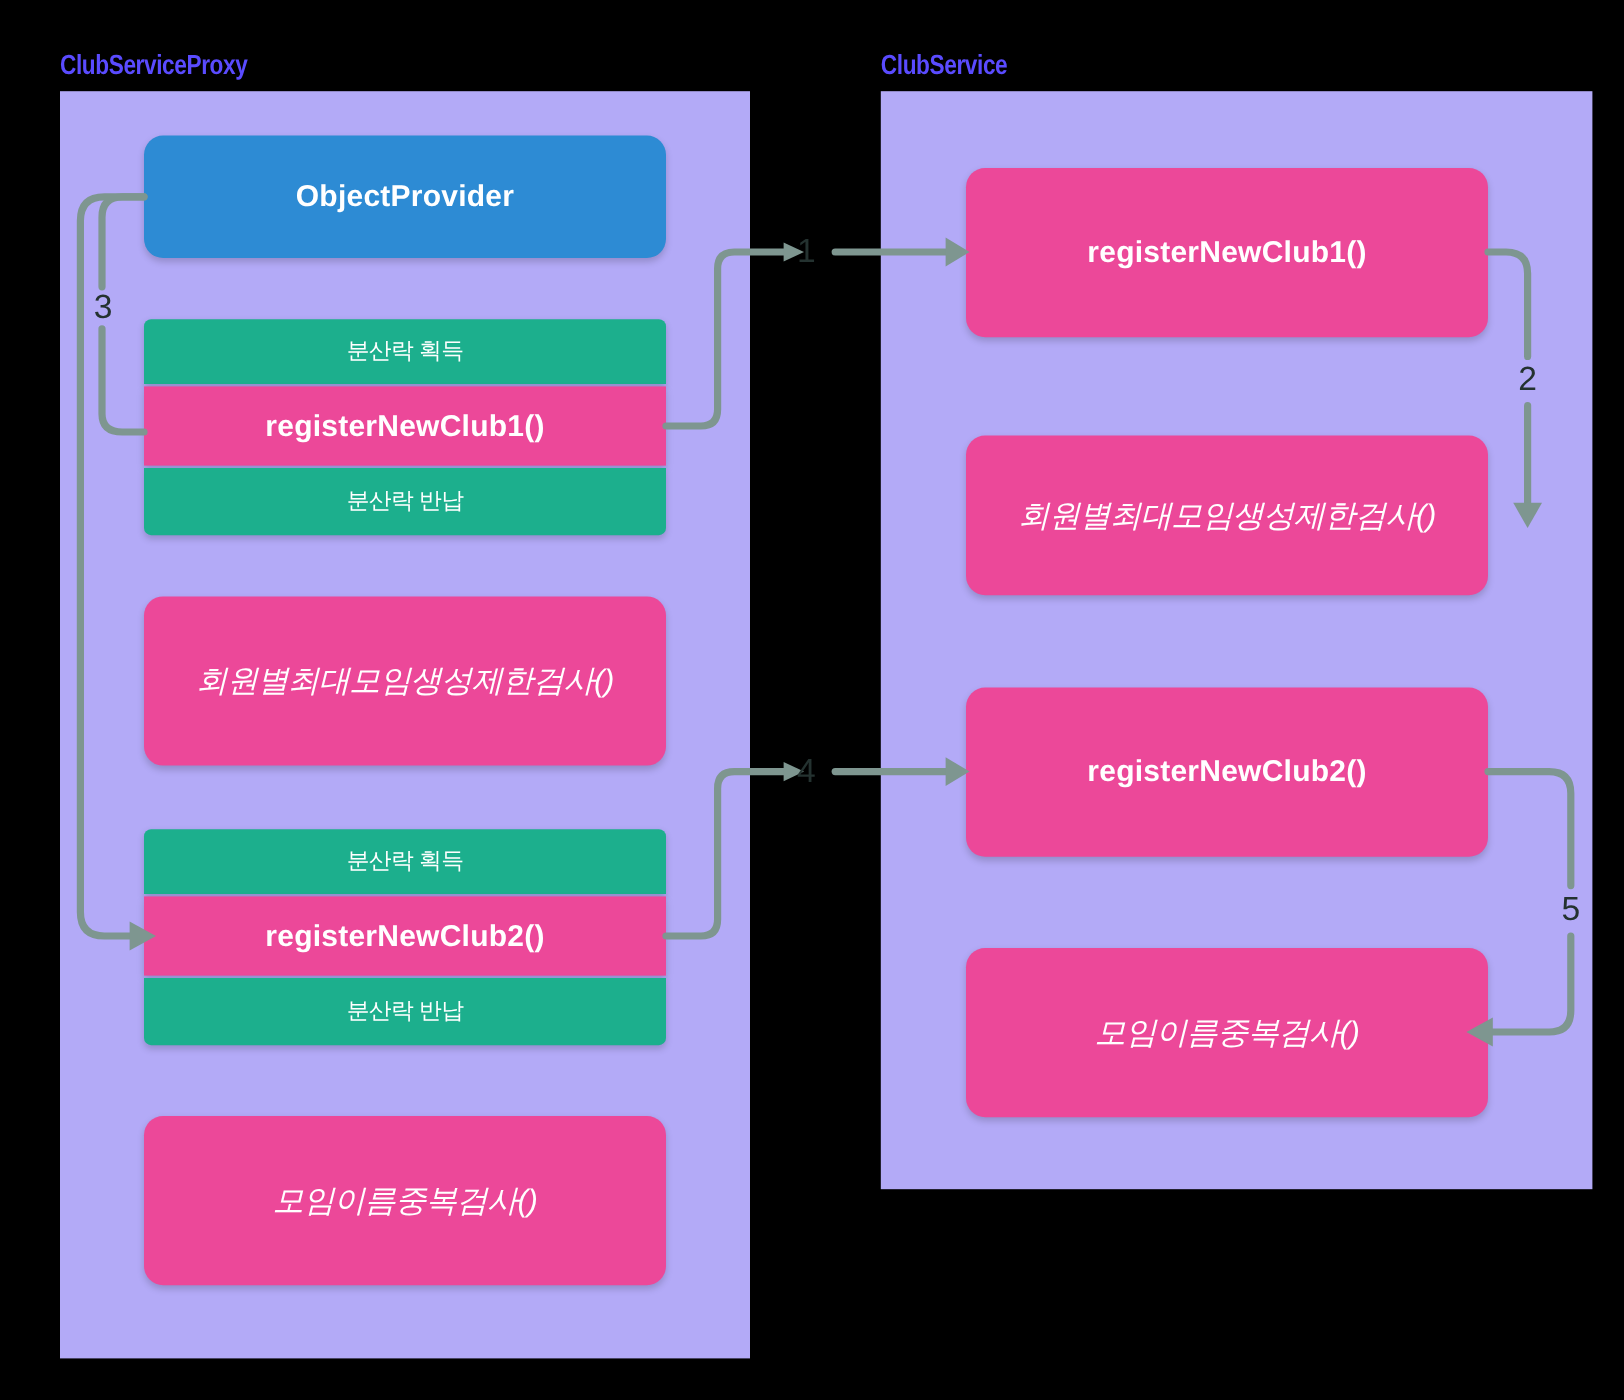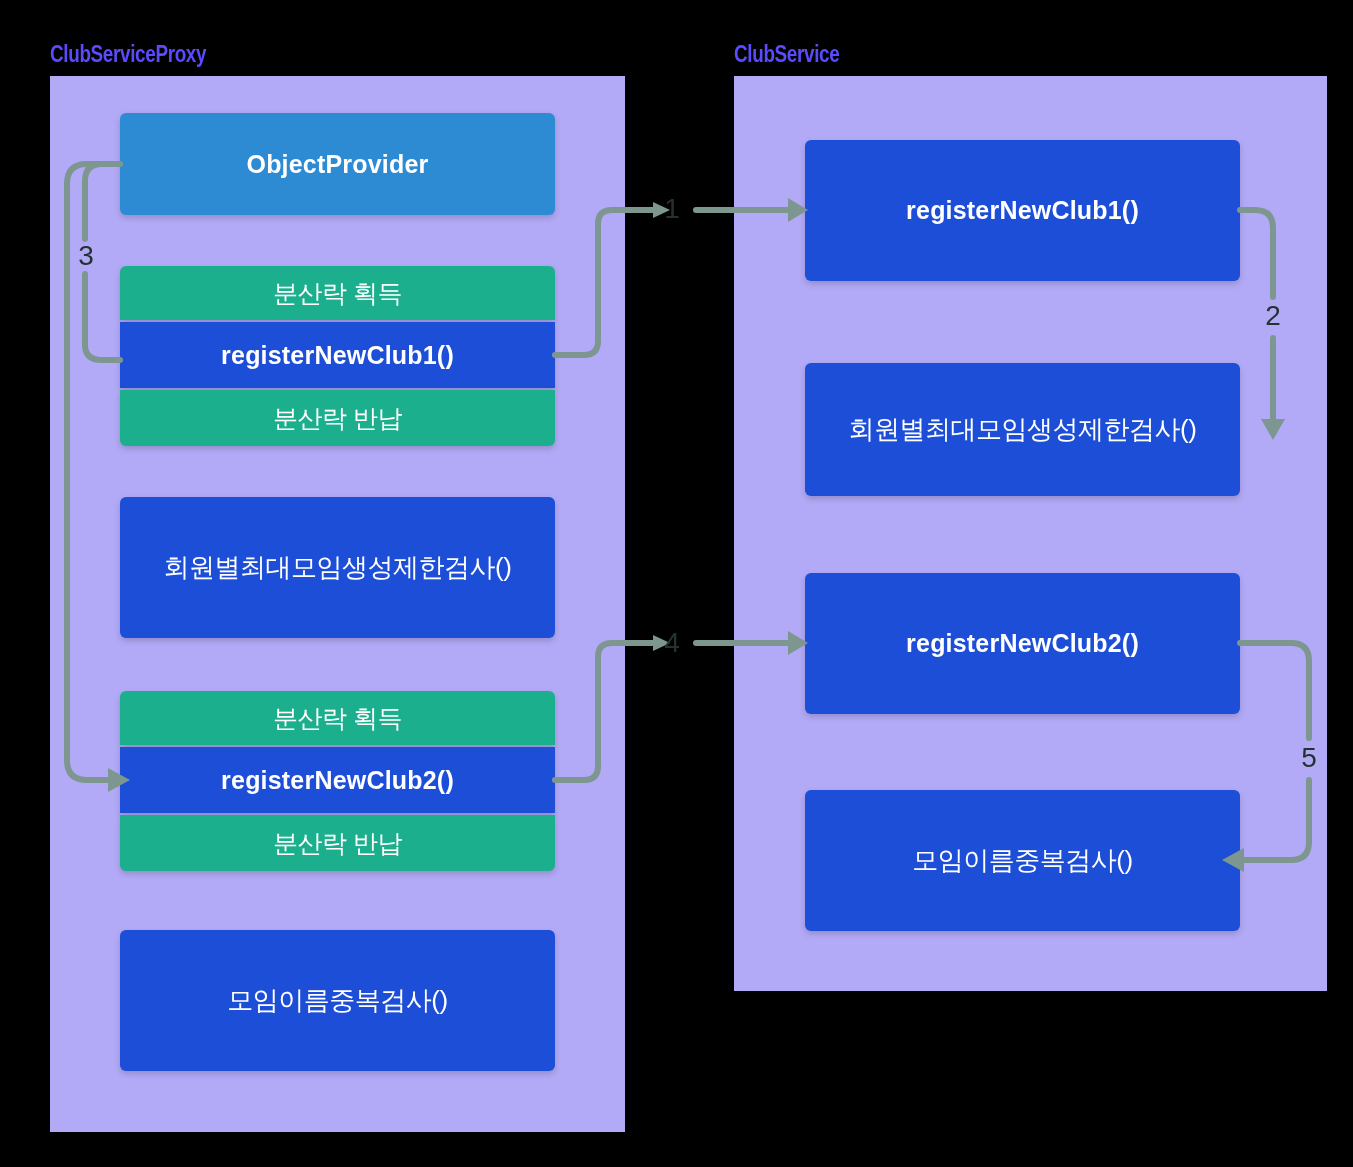--- a/index.html
+++ b/index.html
@@ -24,35 +24,35 @@
   #title-service{left:722px;top:41px;}
 
   
   .panel{position:absolute;background:#B3AAF7;}
   #panel-proxy{left:38px;top:76px;width:575px;height:1056px;}
   #panel-service{left:722px;top:76px;width:593px;height:915px;}
 
   
   .node{
     position:absolute;
-    border-radius:6px;
+    border-radius:16px;
     display:flex;align-items:center;justify-content:center;
     text-align:center;
     color:#ffffff;
     box-shadow:0 3px 6px rgba(0,0,0,0.18);
     box-sizing:border-box;
     line-height:1.3;
   }
-  .node.purple{background:#1d4ed8;}
+  .node.purple{background:#ec4899;}
   .node.blue{background:#2D8BD4;}
   .node.green{background:#1CAF8D;}
 
   .lat{font-weight:bold;font-size:25px;letter-spacing:0.2px;}
-  .kor{font-weight:400;font-size:26px;letter-spacing:-0.5px;}
-  .kor-sm{font-weight:400;font-size:25px;letter-spacing:-0.5px;}
+  .kor{font-weight:400;font-size:26px;letter-spacing:-0.5px;font-style:italic;}
+  .kor-sm{font-weight:400;font-size:19px;letter-spacing:-0.5px;}
 
   
   #n-objprovider{left:108px;top:113px;width:435px;height:102px;}
   #n-lock-acq-1 {left:108px;top:266px;width:435px;height:54px;border-radius:6px 6px 0 0;}
   #n-proxy-rnc1 {left:108px;top:322px;width:435px;height:66px;border-radius:0;}
   #n-lock-rel-1 {left:108px;top:390px;width:435px;height:56px;border-radius:0 0 6px 6px;}
   #n-proxy-limit{left:108px;top:497px;width:435px;height:141px;}
   #n-lock-acq-2 {left:108px;top:691px;width:435px;height:54px;border-radius:6px 6px 0 0;}
   #n-proxy-rnc2 {left:108px;top:747px;width:435px;height:66px;border-radius:0;}
   #n-lock-rel-2 {left:108px;top:815px;width:435px;height:56px;border-radius:0 0 6px 6px;}

